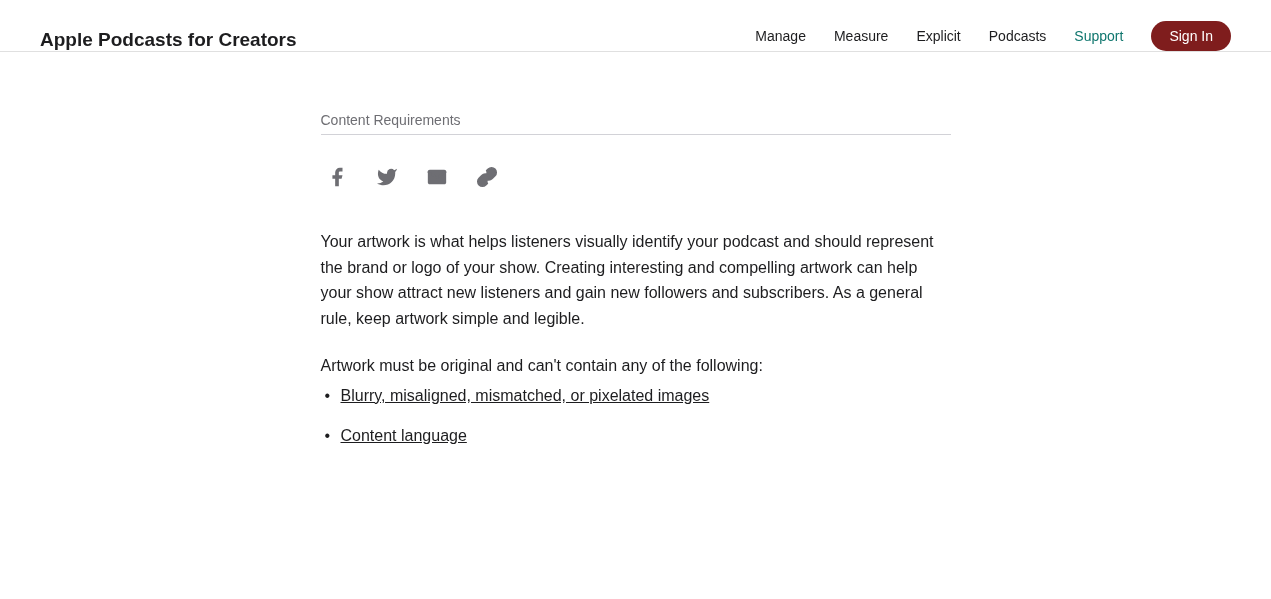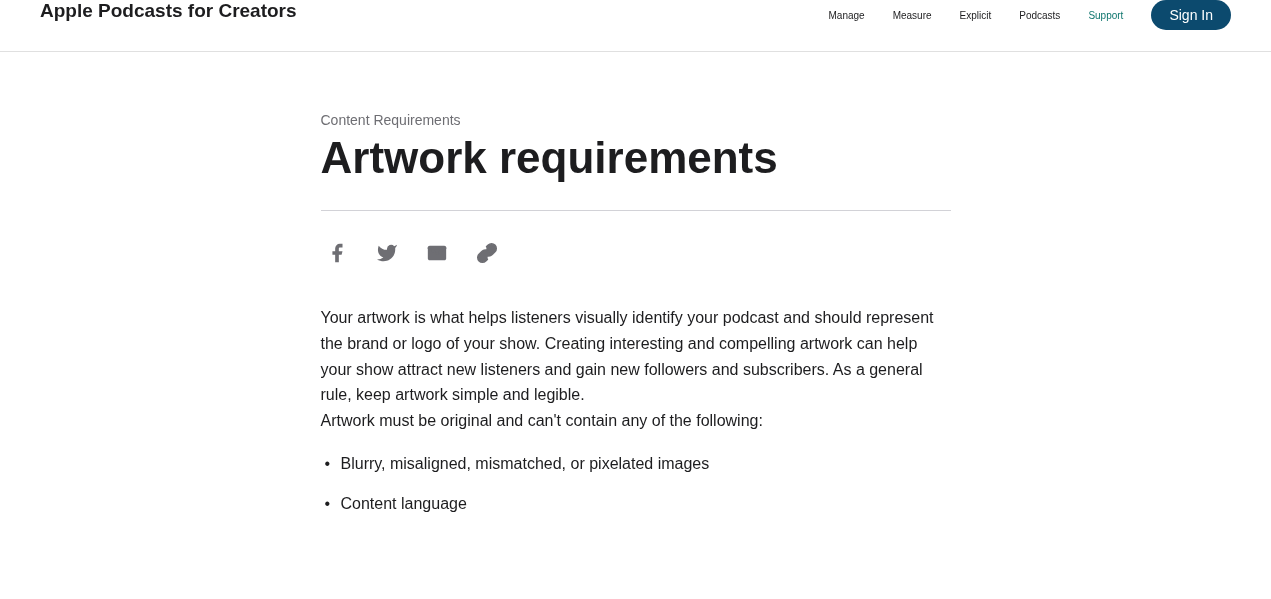--- a/index.html
+++ b/index.html
@@ -12,21 +12,21 @@
       font-family: -apple-system, BlinkMacSystemFont, 'Helvetica Neue', Helvetica, Arial, sans-serif;
       background: #fff;
       color: #1d1d1f;
       min-height: 599px;
       width: 1271px;
     }
 
     
     .header {
       display: flex;
-      align-items: flex-start;
+      align-items: flex-end;
       justify-content: space-between;
       padding: 0 40px;
       height: 52px;
       border-bottom: 1px solid #e0e0e0;
       background: #fff;
     }
 
     .header-logo {
       font-size: 19px;
       font-weight: 600;
@@ -35,32 +35,32 @@
       white-space: nowrap;
     }
 
     .header-nav {
       display: flex;
       align-items: center;
       gap: 28px;
     }
 
     .nav-link {
-      font-size: 10px;
+      font-size: 14px;
       color: #1d1d1f;
       text-decoration: none;
       cursor: pointer;
     }
 
     .nav-link.support {
       color: #0f766e;
     }
 
     .sign-in-btn {
-      background: #0c4a6e;
+      background: #7f1d1d;
       color: #fff;
       border: none;
       border-radius: 20px;
       padding: 7px 18px;
       font-size: 14px;
       font-weight: 500;
       cursor: pointer;
       white-space: nowrap;
     }
 
@@ -113,33 +113,35 @@
       width: 22px;
       height: 22px;
       fill: #6e6e73;
     }
 
     
     .body-text {
       font-size: 16px;
       line-height: 1.6;
       color: #1d1d1f;
+      margin-bottom: 22px;
     }
 
     .list-intro {
       font-size: 16px;
       line-height: 1.6;
       color: #1d1d1f;
-      margin-bottom: 18px;
+      margin-bottom: 4px;
     }
 
     .bullet-list {
       list-style: none;
       padding: 0;
       margin: 0;
+      text-decoration: underline;
     }
 
     .bullet-list li {
       font-size: 16px;
       line-height: 1.6;
       color: #1d1d1f;
       padding-left: 20px;
       position: relative;
       margin-bottom: 14px;
     }
@@ -161,21 +163,20 @@
     <a class="nav-link">Measure</a>
     <a class="nav-link">Explicit</a>
     <a class="nav-link">Podcasts</a>
     <a class="nav-link support">Support</a>
     <button class="sign-in-btn">Sign In</button>
   </nav>
 </header>
 
 <main class="main-content">
   <div class="breadcrumb">Content Requirements</div>
-  <h1 class="page-title">Artwork requirements</h1>
   <hr class="divider">
 
   <div class="share-icons">
 
     <div class="share-icon">
       <svg viewBox="0 0 24 24">
         <path d="M18 2h-3a5 5 0 00-5 5v3H7v4h3v8h4v-8h3l1-4h-4V7a1 1 0 011-1h3z"></path>
       </svg>
     </div>
 

